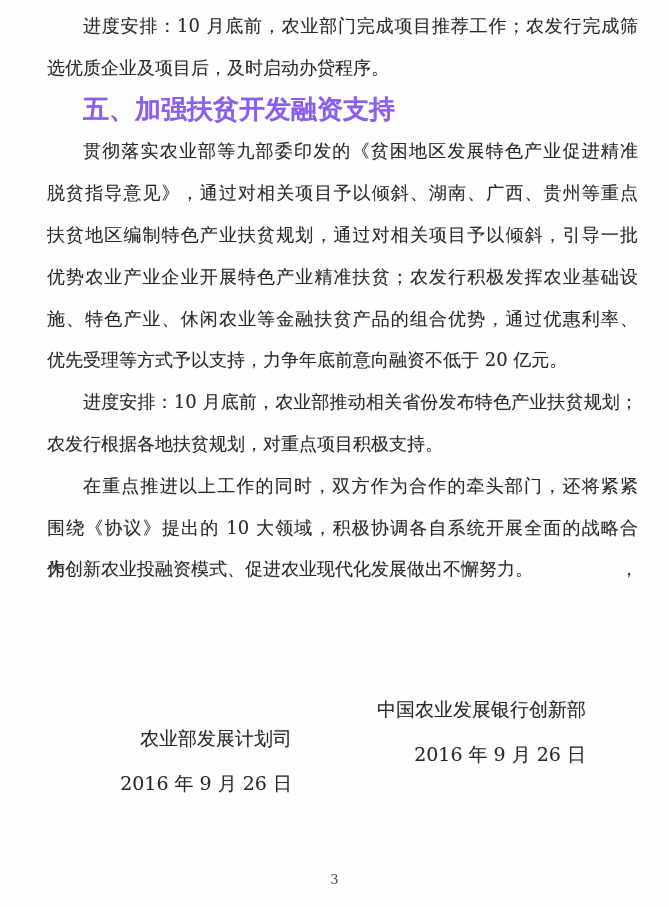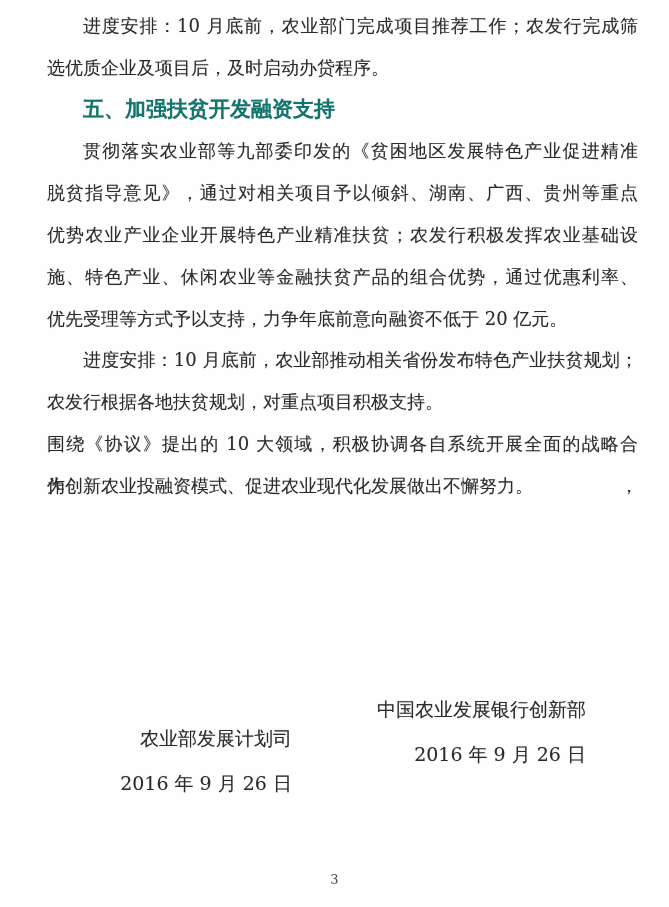--- a/index.html
+++ b/index.html
@@ -39,22 +39,22 @@
   }
   .line.fill {
     text-align-last: justify;
   }
   .line.indent {
     text-indent: 2em;
   }
   .line.heading {
     font-family: "DejaVu Sans", "Liberation Sans", sans-serif;
     font-weight: bold;
-    font-size: 21px;
-    color: #0f766e;
+    font-size: 26px;
+    color: #8b5cf6;
     text-align: center;
     text-align-last: left;
     text-indent: 36px;
   }
   .sig {
     position: absolute;
     text-align: right;
     font-size: 19px;
     color: #2b2b2b;
     text-shadow: 0 0 1px rgba(70,70,70,0.35);
@@ -83,27 +83,29 @@
 
   <div class="text-block">
 
     <div class="line fill indent">进度安排：10 月底前，农业部门完成项目推荐工作；农发行完成筛</div>
     <div class="line">选优质企业及项目后，及时启动办贷程序。</div>
 
     <div class="line heading">五、加强扶贫开发融资支持</div>
 
     <div class="line fill indent">贯彻落实农业部等九部委印发的《贫困地区发展特色产业促进精准</div>
     <div class="line fill">脱贫指导意见》，通过对相关项目予以倾斜、湖南、广西、贵州等重点</div>
+    <div class="line fill">扶贫地区编制特色产业扶贫规划，通过对相关项目予以倾斜，引导一批</div>
     <div class="line fill">优势农业产业企业开展特色产业精准扶贫；农发行积极发挥农业基础设</div>
     <div class="line fill">施、特色产业、休闲农业等金融扶贫产品的组合优势，通过优惠利率、</div>
     <div class="line">优先受理等方式予以支持，力争年底前意向融资不低于 20 亿元。</div>
 
     <div class="line fill indent">进度安排：10 月底前，农业部推动相关省份发布特色产业扶贫规划；</div>
     <div class="line">农发行根据各地扶贫规划，对重点项目积极支持。</div>
 
+    <div class="line fill indent">在重点推进以上工作的同时，双方作为合作的牵头部门，还将紧紧</div>
     <div class="line fill">围绕《协议》提出的 10 大领域，积极协调各自系统开展全面的战略合作，</div>
     <div class="line">为创新农业投融资模式、促进农业现代化发展做出不懈努力。</div>
   </div>
 
   <div class="sig sig-left">
     <div class="sig-line">农业部发展计划司</div>
     <div class="sig-line">2016 年 9 月 26 日</div>
   </div>
   <div class="sig sig-right">
     <div class="sig-line">中国农业发展银行创新部</div>

